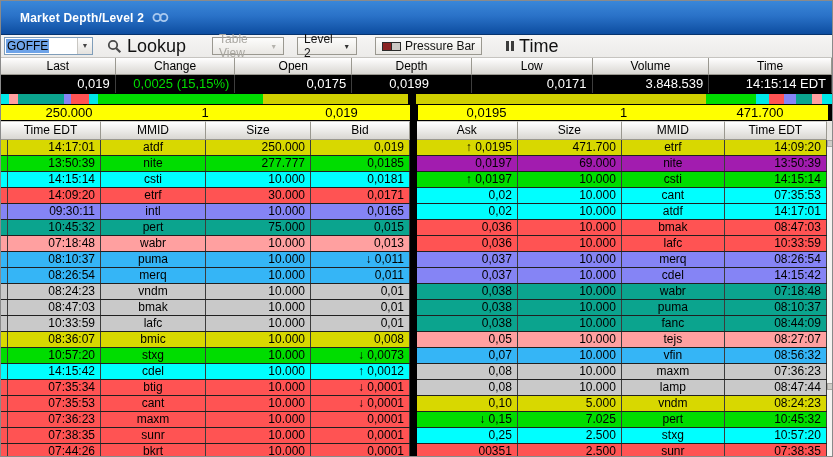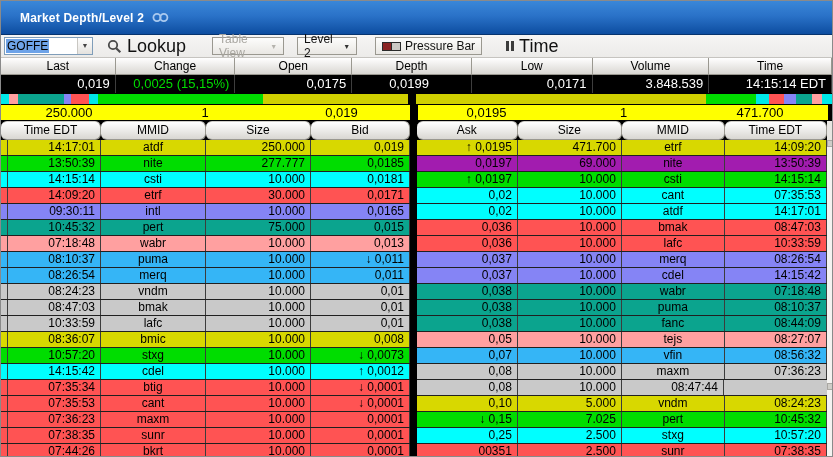--- a/index.html
+++ b/index.html
@@ -65,21 +65,21 @@
   .summary .cell {
     background:#ffff00; color:#000; font-size:13px; text-align:center; line-height:15px;
     border-bottom:1px solid #000;
   }
   .summary .gap { width:8px; background:#000; }
   
   .dheader { height:19px; display:flex; }
   .dheader .cell {
     background:linear-gradient(#ffffff,#d9d7d2); border-right:1px solid #9a9890;
     border-top:1px solid #cfcdc8; border-bottom:1px solid #9a9890;
-    font-size:12px; color:#000; text-align:center; line-height:17px;border-radius:6px;
+    font-size:12px; color:#000; text-align:center; line-height:17px;
   }
   .dheader .gap { width:8px; background:#000; }
   .dheader .corner { width:6px; background:#e8e6e2; }
   .dbody { height:334px; display:flex; overflow:hidden; }
   .col-bids { width:409px; }
   .col-asks { width:410px; }
   .dbody .gap { width:8px; background:#000; }
   .scrolltrack { width:6px; background:#f4f3f1; position:relative; }
   .scrolltrack .nub { position:absolute; left:0; width:6px; height:7px; background:#cfcdc8; border:1px solid #a9a7a2; }
   .drow { display:flex; height:16px; border-bottom:1px solid #202020; }
@@ -460,20 +460,21 @@
         </div>
         <div class="drow" style="background: rgb(201, 201, 201);">
           <div class="c r w-ask">0,08</div>
           <div class="c r w-size-r">10.000</div>
           <div class="c ctr w-mmid-r">maxm</div>
           <div class="c r w-time-r">07:36:23</div>
         </div>
         <div class="drow" style="background: rgb(201, 201, 201);">
           <div class="c r w-ask">0,08</div>
           <div class="c r w-size-r">10.000</div>
+          <div class="c ctr w-mmid-r">lamp</div>
           <div class="c r w-time-r">08:47:44</div>
         </div>
         <div class="drow" style="background: rgb(216, 216, 0);">
           <div class="c r w-ask">0,10</div>
           <div class="c r w-size-r">5.000</div>
           <div class="c ctr w-mmid-r">vndm</div>
           <div class="c r w-time-r">08:24:23</div>
         </div>
         <div class="drow" style="background: rgb(0, 221, 0);">
           <div class="c r w-ask">↓ 0,15</div>

